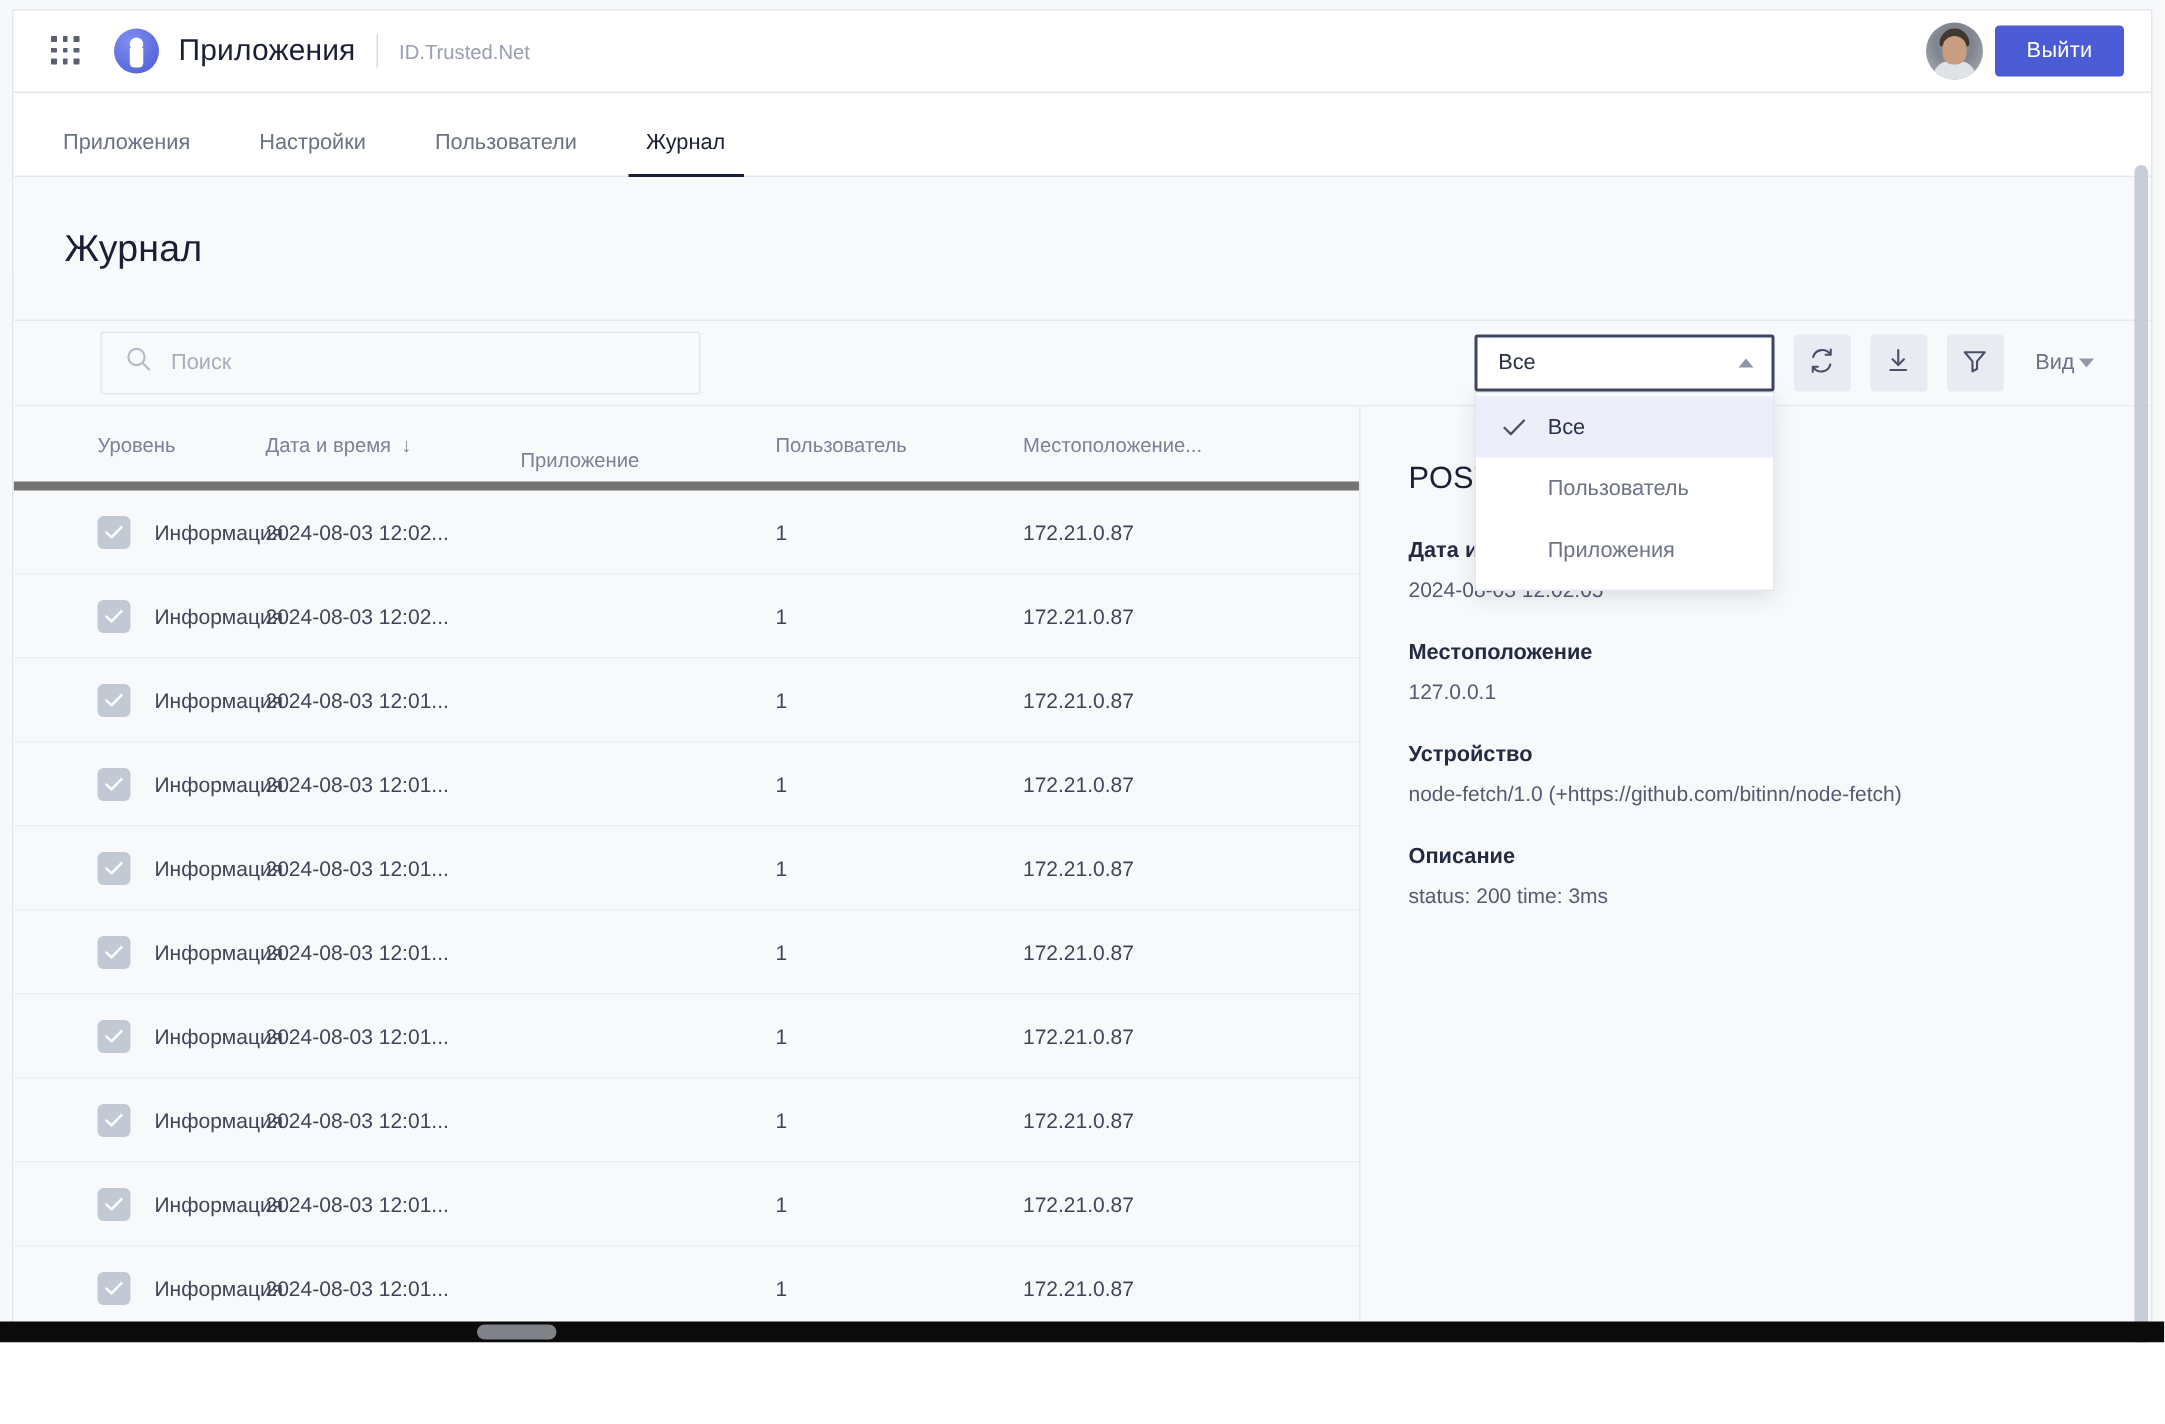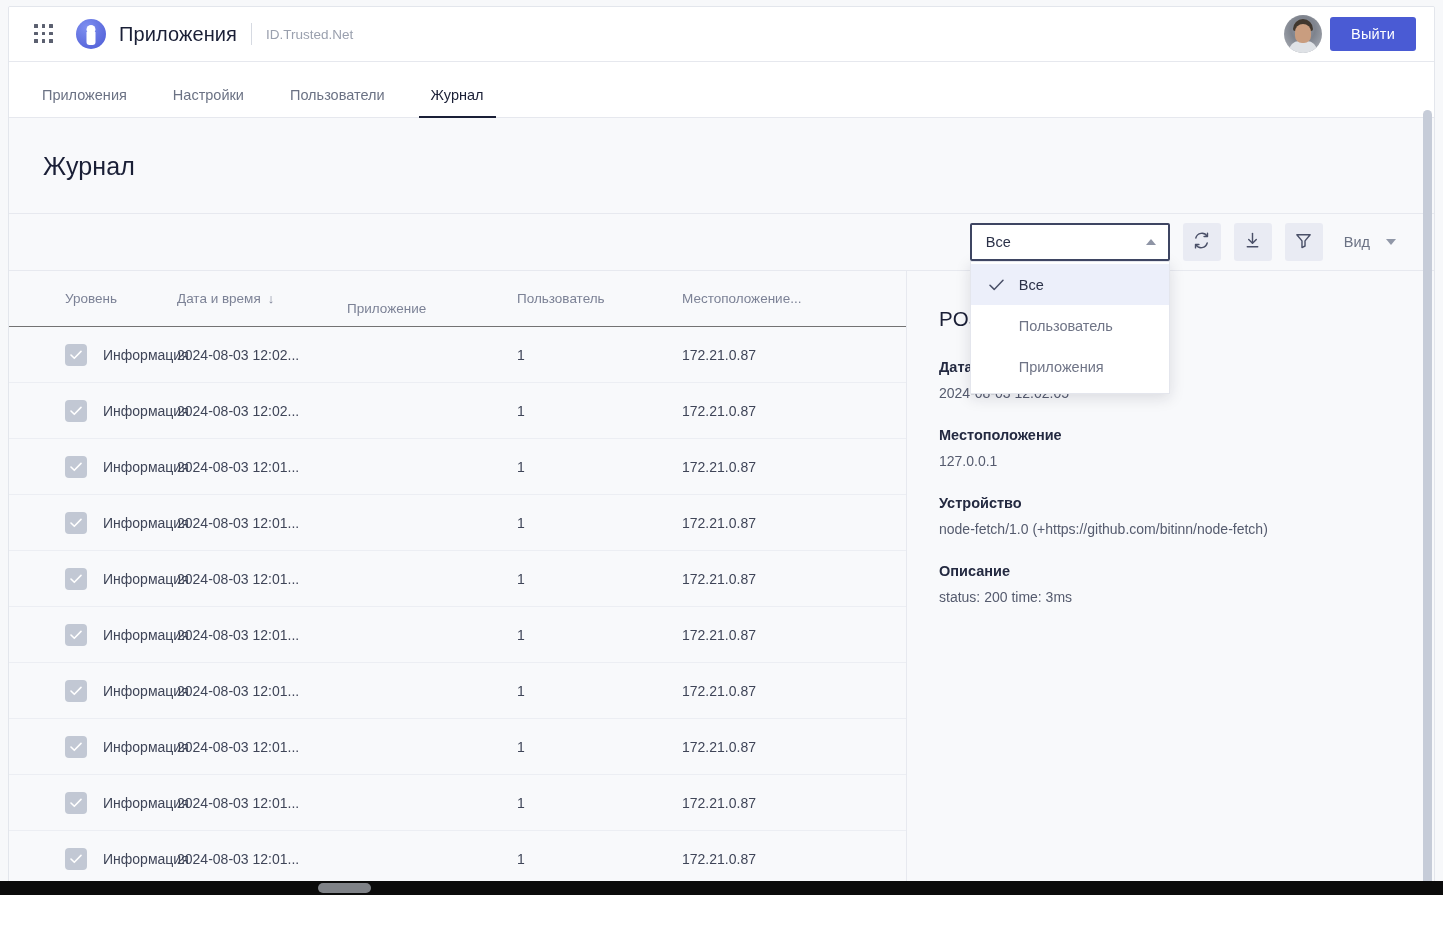--- a/index.html
+++ b/index.html
@@ -263,21 +263,21 @@
   .icon-btn {
     width: 38px; height: 38px;
     background: #e9ebf3;
     border: none;
     border-radius: 3px;
     display: flex; align-items: center; justify-content: center;
     cursor: pointer;
   }
   .view-btn {
     display: flex; align-items: center;
-    gap: 16px;
+    gap: 3px;
     font-size: 14.5px;
     color: #6b7284;
     cursor: pointer;
     padding-left: 8px;
   }
   .chev-down {
     width: 0; height: 0;
     border-left: 5px solid transparent;
     border-right: 5px solid transparent;
     border-top: 6px solid #9198a8;
@@ -294,21 +294,21 @@
     width: 898px;
     flex: 0 0 898px;
     border-right: 1px solid #e7e9ef;
     overflow: hidden;
     position: relative;
   }
   .tbl-head {
     display: flex;
     height: 56px;
     align-items: center;
-    border-bottom: 1px solid #737373;
+    border-bottom: 6px solid #737373;
     font-size: 13.5px;
     color: #7c8296;
   }
   .tbl-row {
     display: flex;
     height: 56px;
     align-items: center;
     border-bottom: 1px solid #eceef3;
     font-size: 14px;
     color: #3f4558;
@@ -418,20 +418,29 @@
     <div class="tabbar">
       <div class="tab">Приложения</div>
       <div class="tab">Настройки</div>
       <div class="tab">Пользователи</div>
       <div class="tab active">Журнал</div>
     </div>
 
     <div class="page-title">Журнал</div>
 
     <div class="toolbar">
+      <div class="search-wrap">
+        <span>
+          <svg width="17" height="17" viewBox="0 0 17 17" fill="none">
+            <circle cx="7" cy="7" r="5.4" stroke="#b5bac6" stroke-width="1.4"></circle>
+            <line x1="11.2" y1="11.2" x2="15.4" y2="15.4" stroke="#b5bac6" stroke-width="1.4" stroke-linecap="round"></line>
+          </svg>
+        </span>
+        <input class="search-input" type="text" placeholder="Поиск" style="">
+      </div>
 
       <div class="toolbar-right">
 
         <div style="position:relative;">
           <div class="select-box">
             <span>Все</span>
             <span class="caret-up"></span>
           </div>
           <div class="dropdown">
             <div class="dd-item selected">

